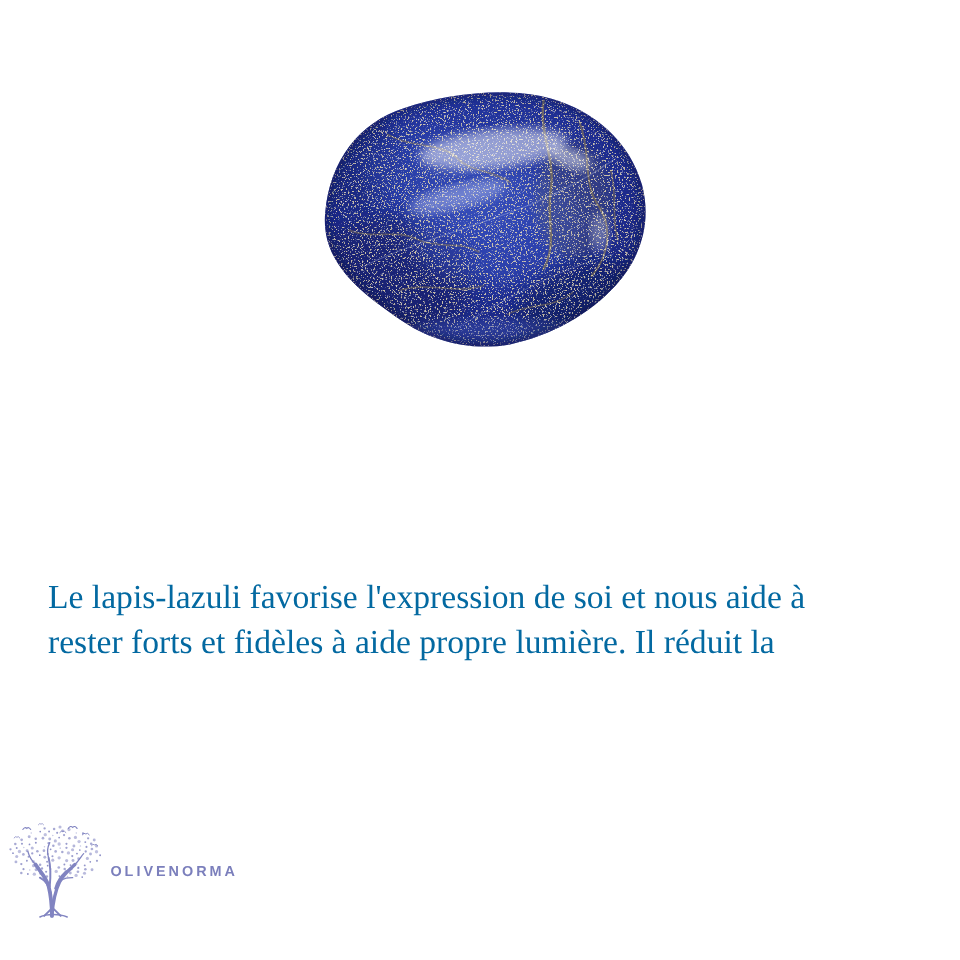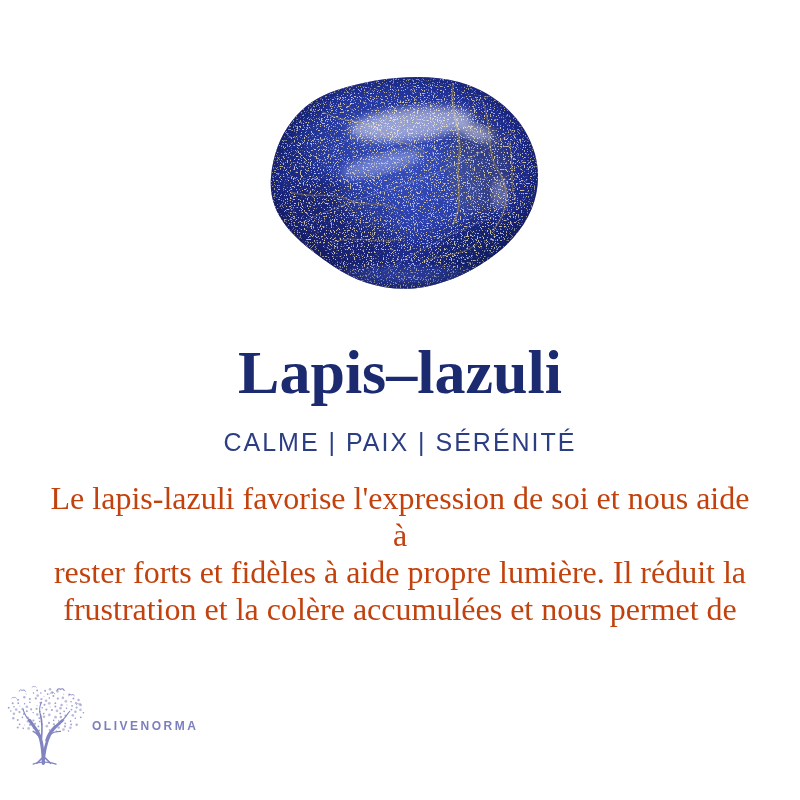--- a/index.html
+++ b/index.html
@@ -27,24 +27,24 @@
     position: absolute; top: 428px; left: 0; width: 800px;
     text-align: center;
     font-family: "Liberation Sans", sans-serif;
     font-size: 25px; line-height: 28px;
     letter-spacing: 2px;
     color: #2c3e82;
   }
 
   .description {
     position: absolute; top: 480px; left: 40px; width: 720px;
-    text-align: center;
+    text-align: left;
     font-family: "Liberation Serif", serif;
-    font-size: 32px; line-height: 37px;
-    color: #c2410c;
+    font-size: 28px; line-height: 37px;
+    color: #0369a1;
   }
 
   .brand {
     position: absolute; top: 684px; left: 0; width: 800px;
     display: flex; flex-direction: row; align-items: center;
   }
   .brand svg.tree { width: 92px; height: 82px; display: block; }
   .brand-name {
     margin-top: 2px;
     font-family: "Liberation Sans", sans-serif;
@@ -128,28 +128,25 @@
         <ellipse cx="118" cy="92" rx="42" ry="10" fill="#dfe6ff" opacity="0.35" filter="url(#blur4)" transform="rotate(-14 118 92)"></ellipse>
         <ellipse cx="212" cy="60" rx="18" ry="8" fill="#ffffff" opacity="0.45" filter="url(#blur4)" transform="rotate(20 212 60)"></ellipse>
         <ellipse cx="237" cy="122" rx="8" ry="16" fill="#ffffff" opacity="0.28" filter="url(#blur4)"></ellipse>
         <ellipse cx="150" cy="204" rx="82" ry="10" fill="#4a5fc0" opacity="0.35" filter="url(#blur4)"></ellipse>
 
         <use href="#blob" fill="none" stroke="#0d1548" stroke-width="7" opacity="0.5" filter="url(#blur4)"></use>
       </g>
     </svg>
   </div>
 
-  <h1 class="title">Lapis–lazuli</h1>
-
-  <div class="subtitle">CALME | PAIX | SÉRÉNITÉ</div>
+
 
   <div class="description">
     <div>Le lapis-lazuli favorise l'expression de soi et nous aide à</div>
     <div>rester forts et fidèles à aide propre lumière. Il réduit la</div>
-    <div>frustration et la colère accumulées et nous permet de</div>
   </div>
 
   <div class="brand">
     <svg class="tree" viewBox="0 0 100 90" xmlns="http://www.w3.org/2000/svg">
 
       <g stroke="#8184c1" fill="none" stroke-linecap="round">
         <path d="M47,87 C47,76 46,68 44,60 C42,52 36,46 32,40" stroke-width="3.5"></path>
         <path d="M47,87 C48,74 50,64 54,56 C58,48 64,44 68,40" stroke-width="3"></path>
         <path d="M46,66 C44,58 40,54 36,52" stroke-width="1.8"></path>
         <path d="M50,62 C52,54 56,50 60,46" stroke-width="1.8"></path>

